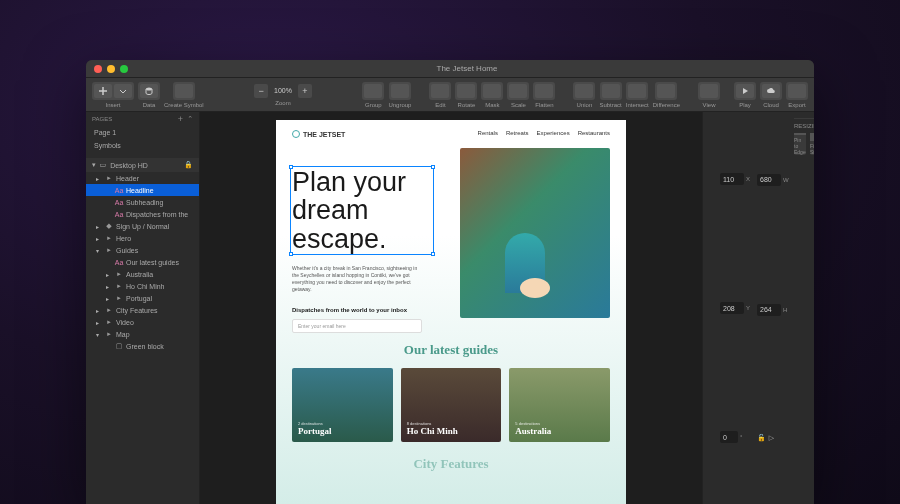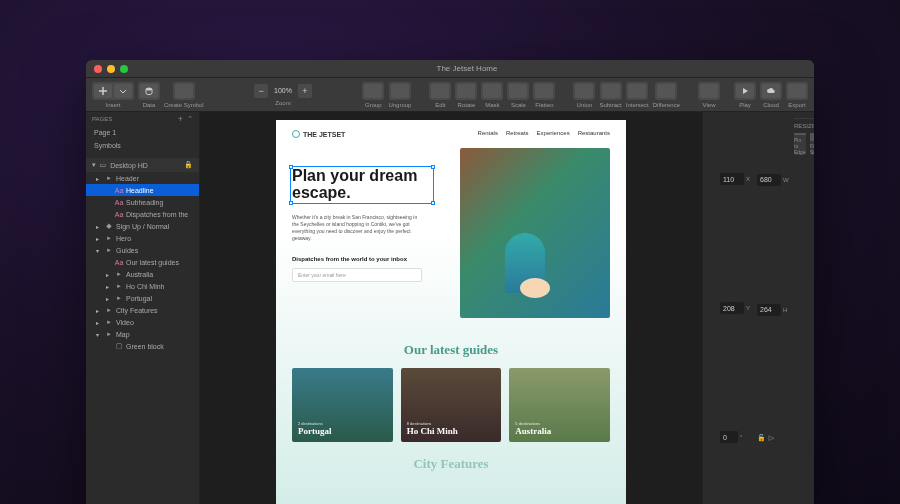--- a/index.html
+++ b/index.html
@@ -31,21 +31,21 @@
 .layer .arrow { width: 6px; font-size: 6px; }
 .layer .icon { width: 8px; height: 8px; display: flex; align-items: center; justify-content: center; }
 .layer.d1 { padding-left: 10px; }
 .layer.d2 { padding-left: 20px; }
 .canvas { flex: 1; background: #1e1e1e; display: flex; justify-content: center; padding-top: 8px; overflow: hidden; }
 .artboard { width: 350px; background: linear-gradient(180deg, #fff 0%, #fff 30%, #d4ede8 100%); position: relative; }
 .logo { position: absolute; top: 10px; left: 16px; font-size: 7px; font-weight: 600; color: #333; display: flex; align-items: center; gap: 3px; }
 .logo-icon { width: 8px; height: 8px; border: 1px solid #4aa; border-radius: 50%; position: relative; }
 .nav { position: absolute; top: 10px; right: 16px; display: flex; gap: 8px; font-size: 6px; color: #333; }
 .hero-text { position: absolute; top: 48px; left: 16px; width: 140px; }
-.headline { font-family: Georgia, "Times New Roman", serif; font-size: 16px; font-weight: 700; line-height: 1.05; color: #1a1a1a; position: relative; }
+.headline { font-family: Georgia, "Times New Roman", serif; font-size: 27px; font-weight: 400; line-height: 1.05; color: #1a1a1a; position: relative; }
 .selbox { position: absolute; inset: -2px; border: 1px solid #0a84ff; }
 .selbox .h { position: absolute; width: 4px; height: 4px; background: #fff; border: 1px solid #0a84ff; }
 .selbox .h.tl { top: -2px; left: -2px; } .selbox .h.tr { top: -2px; right: -2px; }
 .selbox .h.bl { bottom: -2px; left: -2px; } .selbox .h.br { bottom: -2px; right: -2px; }
 .subhead { font-size: 5px; color: #555; margin-top: 12px; line-height: 1.4; width: 130px; }
 .newshead { font-size: 6px; font-weight: 700; color: #1a1a1a; margin-top: 14px; }
 .emailbox { margin-top: 6px; width: 130px; height: 14px; background: #fff; border: 1px solid #ddd; border-radius: 2px; font-size: 5px; color: #999; padding: 0 5px; display: flex; align-items: center; }
 .heroimg { position: absolute; top: 28px; right: 16px; width: 150px; height: 170px; background: linear-gradient(135deg, #8b5a3c 0%, #3a8b6a 40%, #2a7a9a 100%); border-radius: 2px; overflow: hidden; }
 .heroimg::before { content: ''; position: absolute; top: 50%; left: 30%; width: 40px; height: 60px; background: linear-gradient(180deg, #3aa 0%, #2a7a9a 100%); border-radius: 30px 30px 0 0; }
 .heroimg::after { content: ''; position: absolute; bottom: 20px; left: 50%; width: 30px; height: 20px; background: #f5d7b5; border-radius: 50%; transform: translateX(-50%); }

